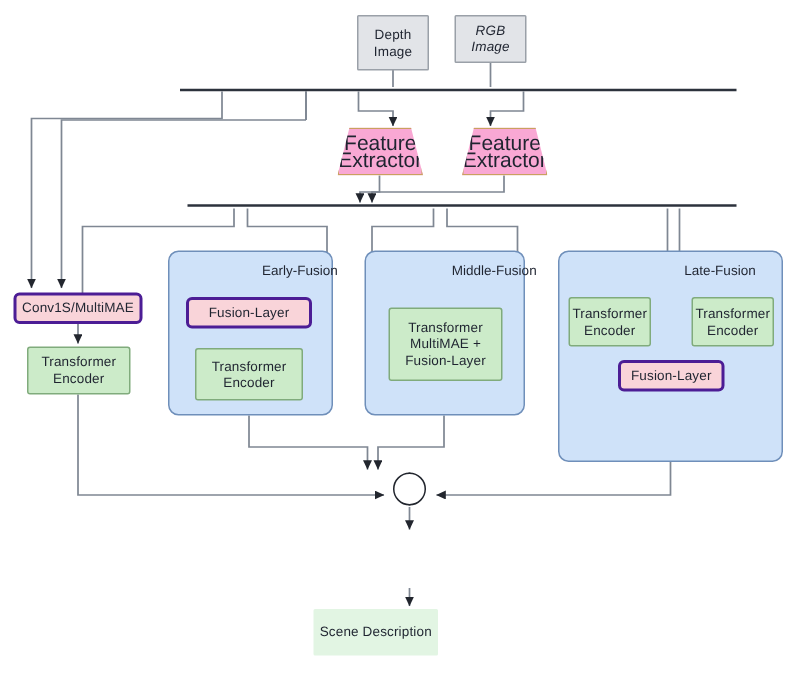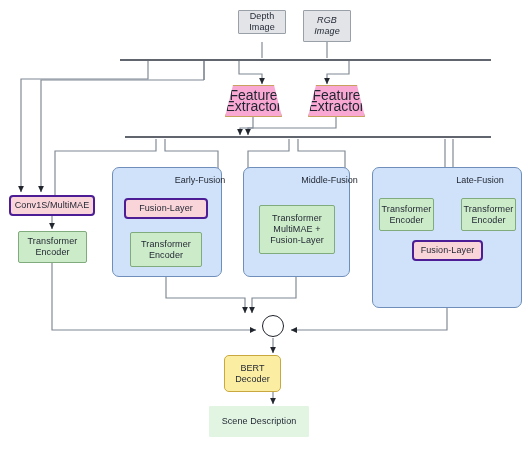--- a/index.html
+++ b/index.html
@@ -165,21 +165,21 @@
       <path d="M120,60 L491,60"></path>
       <path d="M125,137 L491,137"></path>
     </g>
 
     <g stroke="#22262e" stroke-width="1.3" fill="none">
       <path d="M273,315 L273,337"></path>
       <path d="M262,326 L284,326"></path>
     </g>
   </svg>
 
-  <div class="node node-input" style="left:238px; top:10px; width:48px; height:24px;align-items:center;">
+  <div class="node node-input" style="left:238px; top:10px; width:48px; height:37px;align-items:center;">
     <div>
       <div>Depth</div>
       <div>Image</div>
     </div>
   </div>
 
   <div class="node node-input" style="left:303px; top:10px; width:48px; height:32px;font-style:italic;">
     <div>
       <div>RGB</div>
       <div>Image</div>
@@ -249,24 +249,18 @@
       <div>Transformer</div>
       <div>Encoder</div>
     </div>
   </div>
   <div class="node node-pink" style="left:412px; top:240px; width:71px; height:21px;">
     <div>Fusion-Layer</div>
   </div>
 
   <div class="merge-circle" style="left:262px; top:315px; width:22px; height:22px;"></div>
 
-  <div class="node node-yellow" style="left:224px; top:355px; width:57px; height:37px;">
-    <div>
-      <div>BERT</div>
-      <div>Decoder</div>
-    </div>
-  </div>
-
-  <div class="node node-green-flat" style="left:209px; top:406px; width:100px; height:31px;">
+
+  <div class="node node-green-flat" style="left:209px; top:406px; width:83px; height:31px;">
     <div>Scene Description</div>
   </div>
 
 </div>
 
 </body></html>

